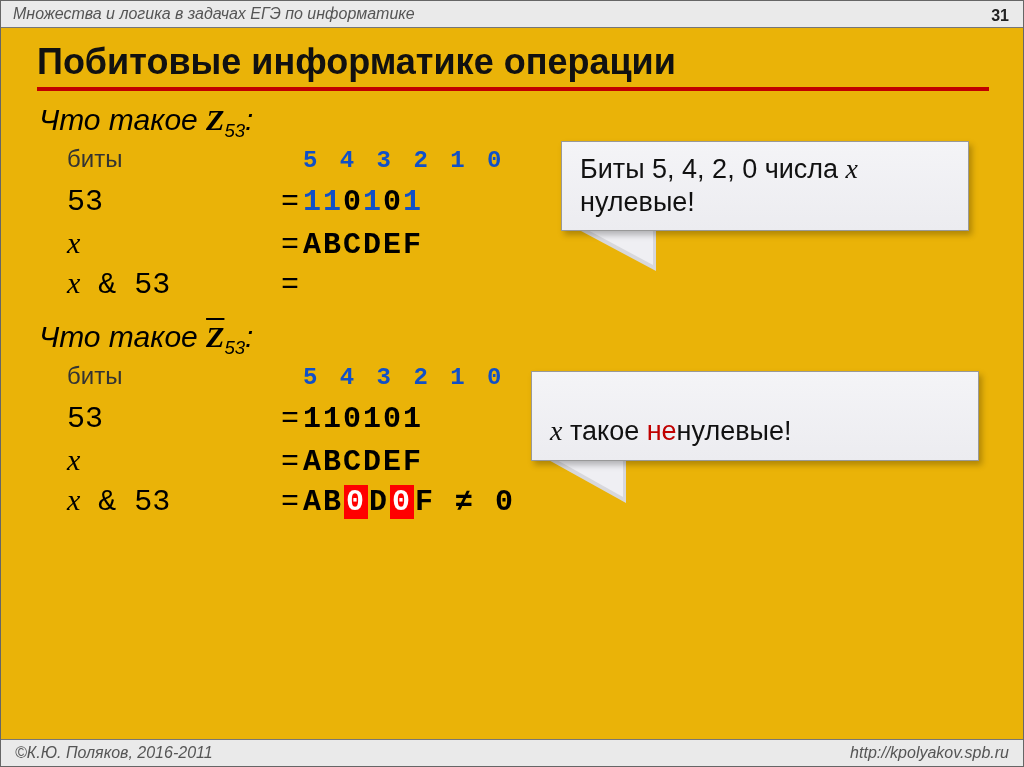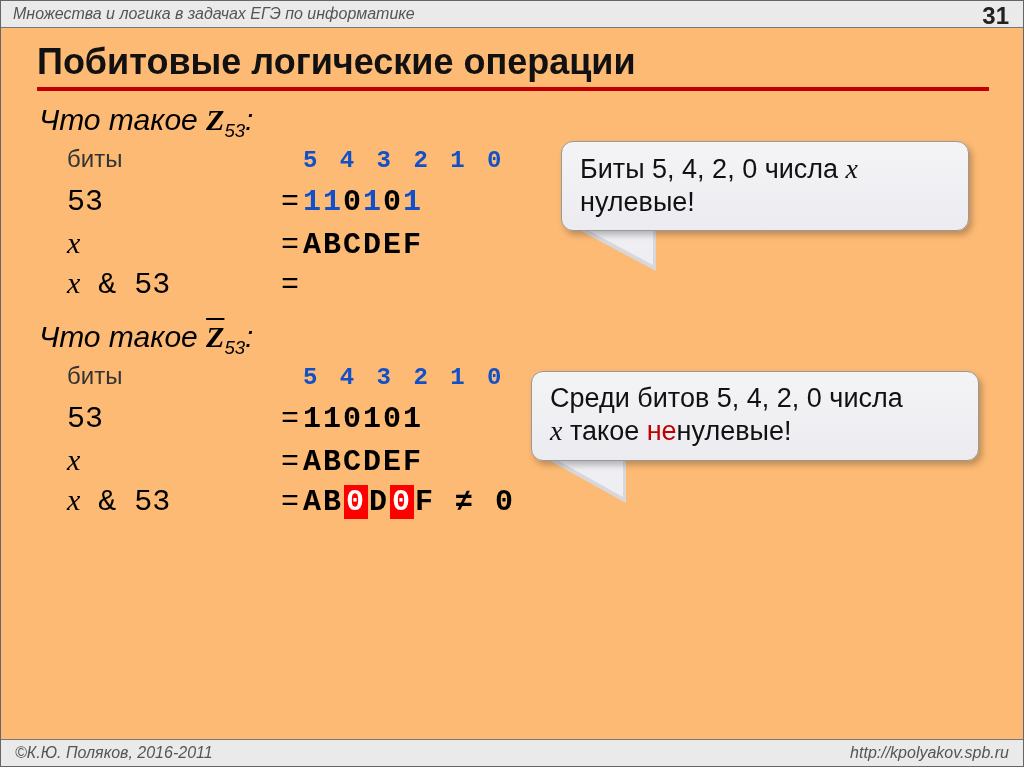--- a/index.html
+++ b/index.html
@@ -12,40 +12,40 @@
     color: #000;
     overflow: hidden;
     position: relative;
   }
   .slide {
     width: 1024px;
     height: 767px;
     position: relative;
     box-sizing: border-box;
     border: 1px solid #666;
-    background: #fdba74;
+    background: #eab308;
     padding-left: 44px;
   }
   .topbar {
     position: absolute;
     top: 0; left: 0; right: 0;
     height: 26px;
     background: #eaeaea;
     border-bottom: 1px solid #777;
     font-size: 16px;
     font-style: italic;
     color: #555;
     padding-left: 12px;
     line-height: 26px;
   }
   .page-number {
     position: absolute;
     top: 2px;
     right: 14px;
-    font-size: 24px;
+    font-size: 16px;
     font-weight: bold;
     font-style: normal;
     color: #222;
     margin-left: 8px;
   }
   .title {
     position: absolute;
     top: 40px;
     left: 36px;
     font-size: 36px;
@@ -126,21 +126,21 @@
   .italic-x {
     font-family: "Times New Roman", serif;
     font-style: italic;
   }
 
   
   .callout {
     position: absolute;
     background: linear-gradient(#f4f4f7, #ececf0);
     border: 1px solid #999;
-    border-radius: 12px;
+    border-radius: 0;
     padding: 10px 18px 12px 18px;
     font-size: 27px;
     color: #111;
     box-shadow: 3px 4px 6px rgba(0,0,0,0.25);
     line-height: 1.2;
   }
   .callout .italic-x { font-size: 28px; }
   .callout1 { top: 140px; left: 560px; width: 370px; }
   .callout2 { top: 370px; left: 530px; width: 410px; }
 
@@ -194,21 +194,21 @@
 </head>
 <body>
 
 <div class="slide">
 
   <div class="topbar">
     <span>Множества и логика в задачах ЕГЭ по информатике</span>
     <span class="page-number">31</span>
   </div>
 
-  <div class="title">Побитовые логические операции</div>
+  <div class="title">Побитовые информатике операции</div>
   <div class="redline"></div>
 
   <div class="content">
 
     <div class="question">
       <span>Что такое </span><span class="z-symbol"><span>Z</span></span><span class="sub">53</span><span>:</span>
     </div>
 
     <div class="math-block">
       <div class="math-row">
@@ -264,21 +264,21 @@
   <div class="tail tail1a"></div>
   <div class="tail tail1b"></div>
   <div class="callout callout1">
     <span>Биты 5, 4, 2, 0 числа </span><span class="italic-x">x</span><br>
     <span>нулевые!</span>
   </div>
 
   <div class="tail tail2a"></div>
   <div class="tail tail2b"></div>
   <div class="callout callout2">
-    <span>Среди битов 5, 4, 2, 0 числа</span><br>
+    <br>
     <span class="italic-x">x</span><span> такое </span><span class="red-text">не</span><span>нулевые!</span>
   </div>
 
   <div class="footer">
     <span>©К.Ю. Поляков, 2016-2011</span>
     <span>http://kpolyakov.spb.ru</span>
   </div>
 
 </div>
 

